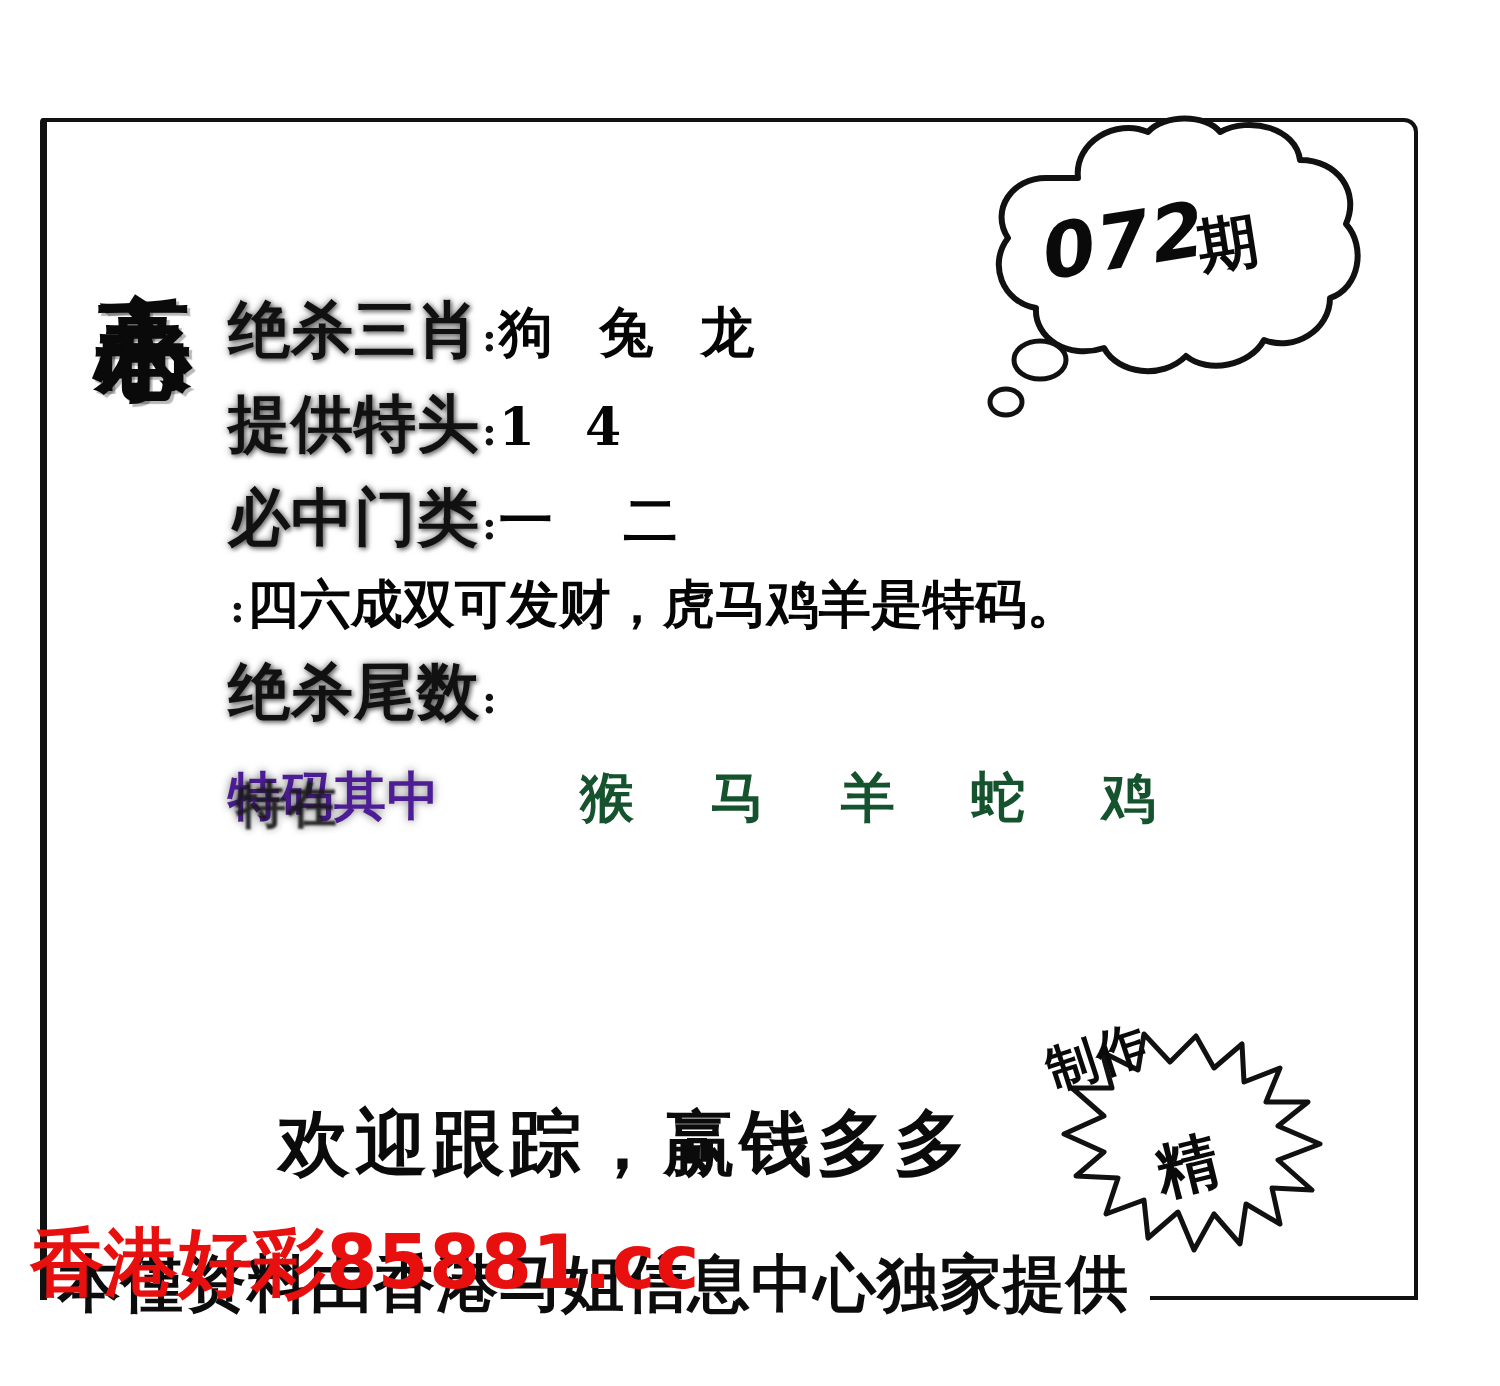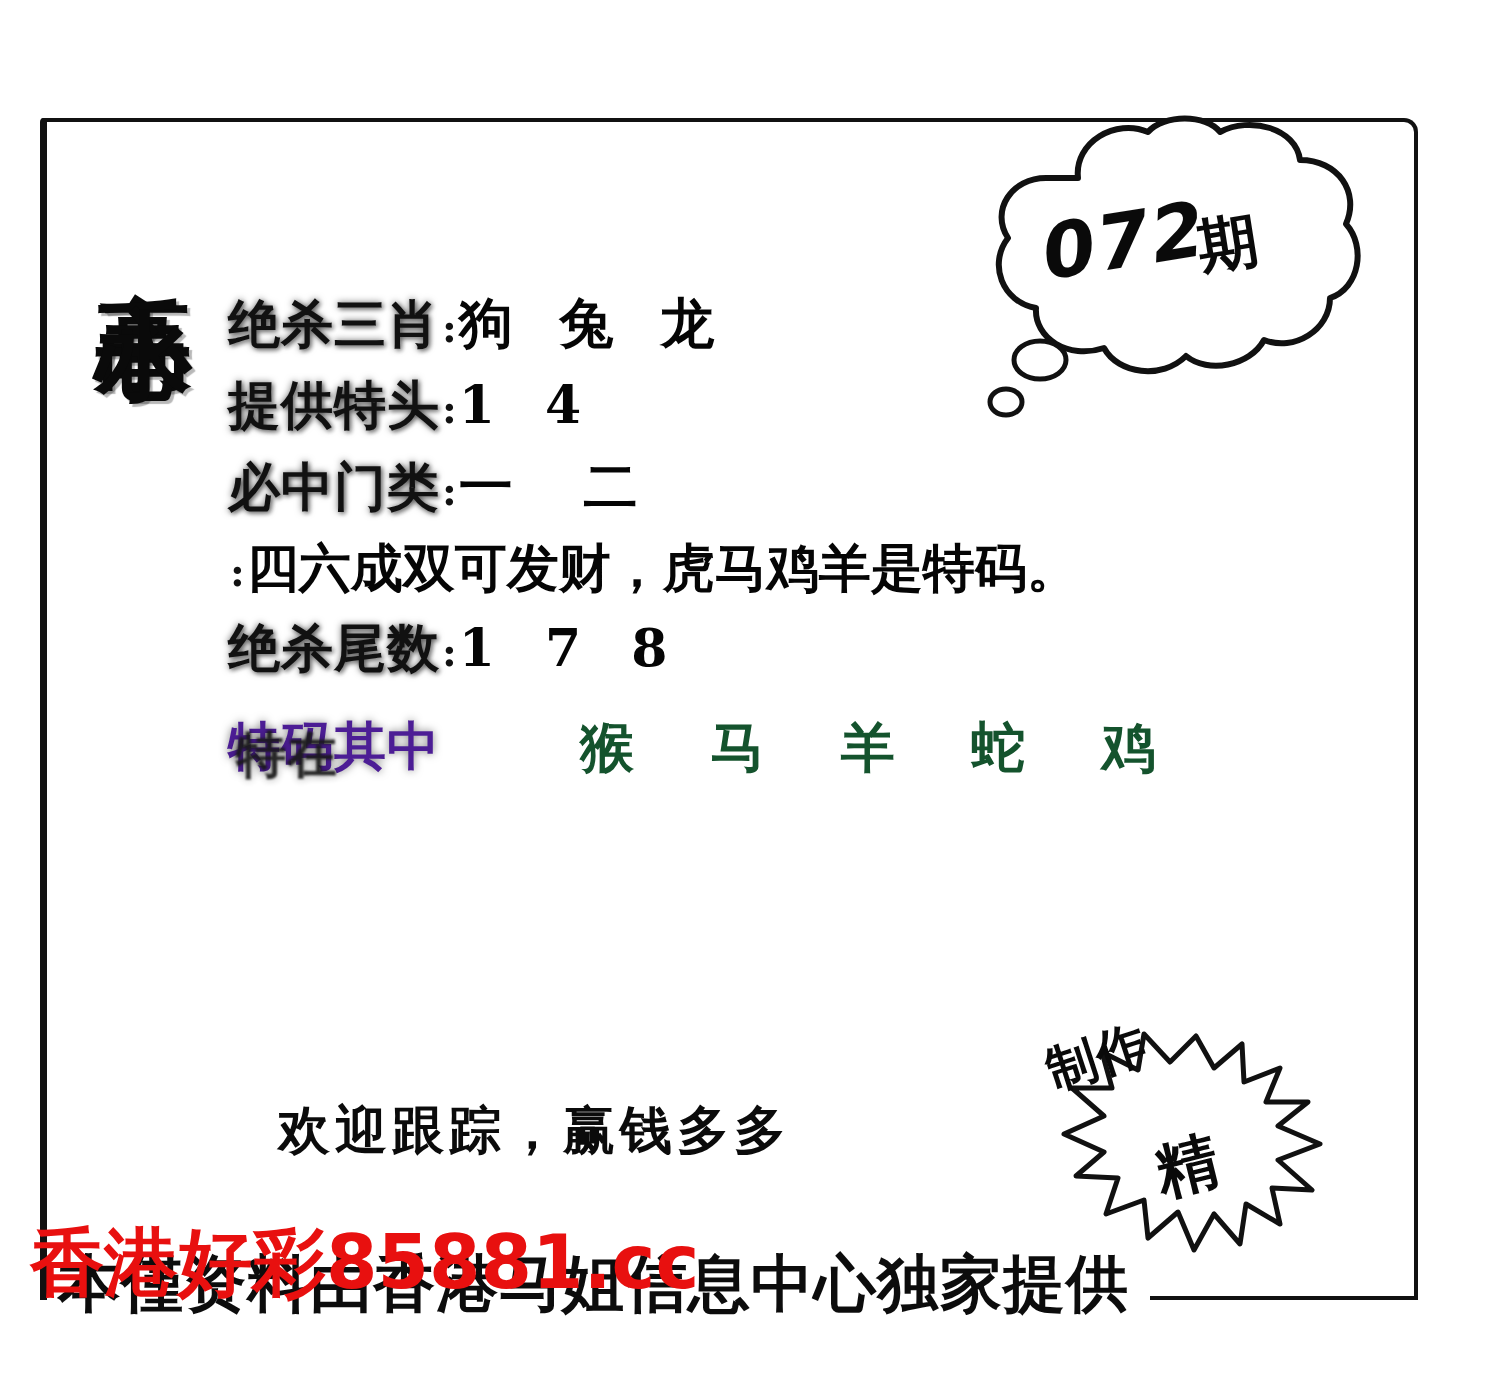--- a/index.html
+++ b/index.html
@@ -67,21 +67,21 @@
   .row {
     position: relative;
     display: flex;
     align-items: baseline;
     margin-bottom: 10px;
     white-space: nowrap;
   }
   .lbl {
     font-family: "DejaVu Serif", "Liberation Serif", serif;
     font-weight: 700;
-    font-size: 52px;
+    font-size: 62px;
     letter-spacing: 1px;
     color: #111;
     text-shadow: 0 0 7px rgba(0,0,0,0.55), 2px 2px 4px rgba(0,0,0,0.4);
     filter: blur(0.35px);
   }
   .colon {
     font-family: "DejaVu Serif", "Liberation Serif", serif;
     font-weight: 700;
     font-size: 40px;
     padding: 0 2px;
@@ -172,21 +172,21 @@
     color: #0a0a0a;
   }
 
   
   .slogan {
     position: absolute;
     left: 278px;
     top: 1096px;
     font-family: "DejaVu Serif", "Liberation Serif", serif;
     font-weight: 700;
-    font-size: 52px;
+    font-size: 72px;
     letter-spacing: 5px;
     color: #0b0b0b;
     white-space: nowrap;
   }
 
   
   .stamp {
     position: absolute;
     left: 1028px;
     top: 1006px;
@@ -286,21 +286,20 @@
   </div>
 
   <div class="row row-poem">
     <span class="colon">:</span>
     <span class="val">四六成双可发财，虎马鸡羊是特码。</span>
   </div>
 
   <div class="row">
     <span class="lbl">绝杀尾数</span>
     <span class="colon">:</span>
-    <span class="val num">1 7 8</span>
   </div>
 
   <div class="row-overlap">
     <span class="overlap-a">特码其中</span>
     <span class="overlap-b">特在</span>
     <span class="overlap-val">猴 马 羊 蛇 鸡</span>
   </div>
 
 </div>
 

